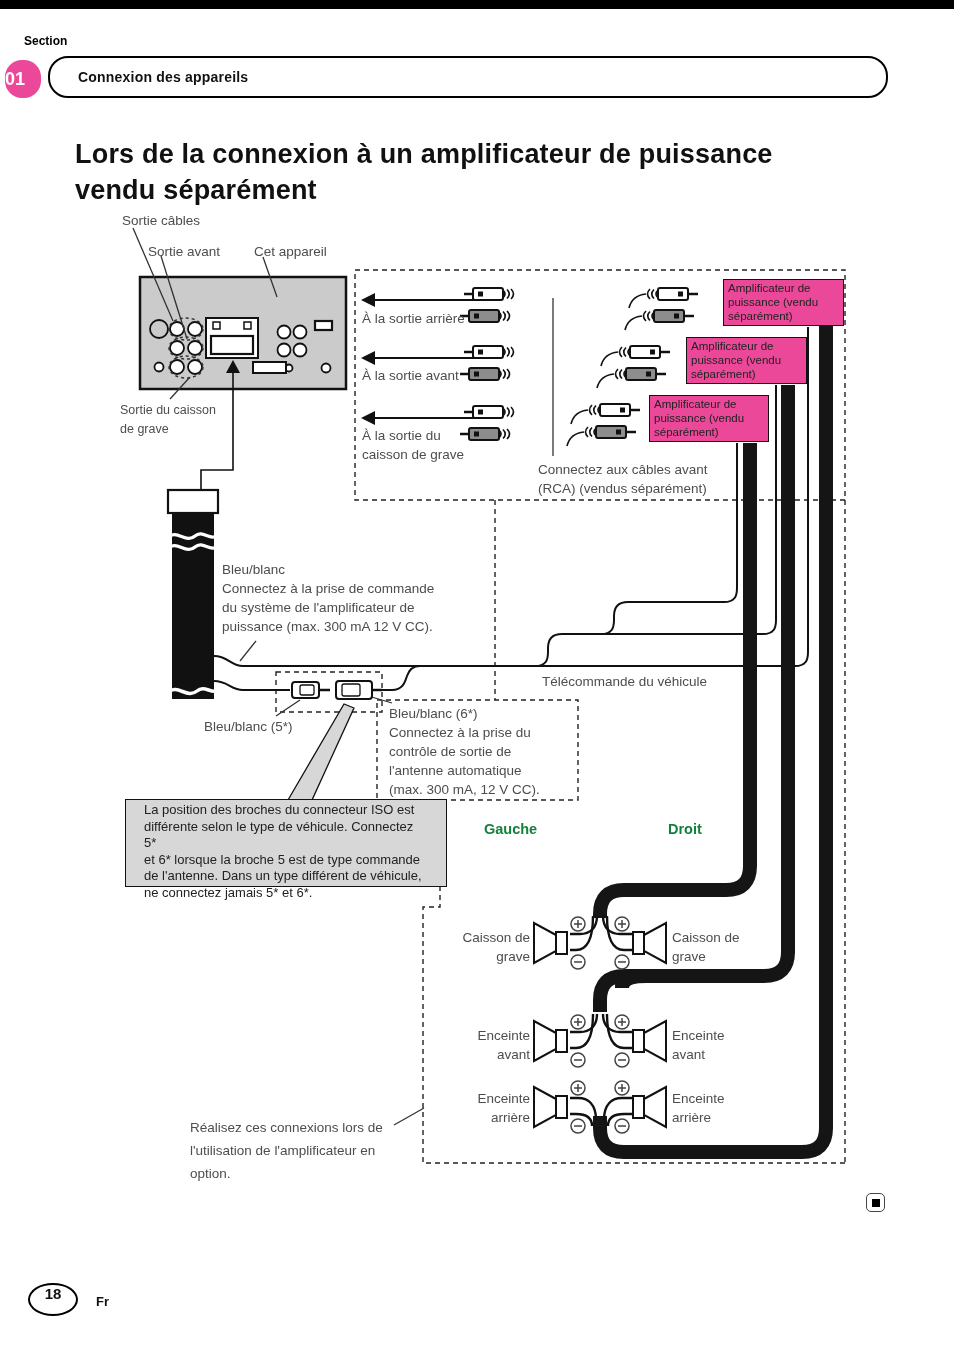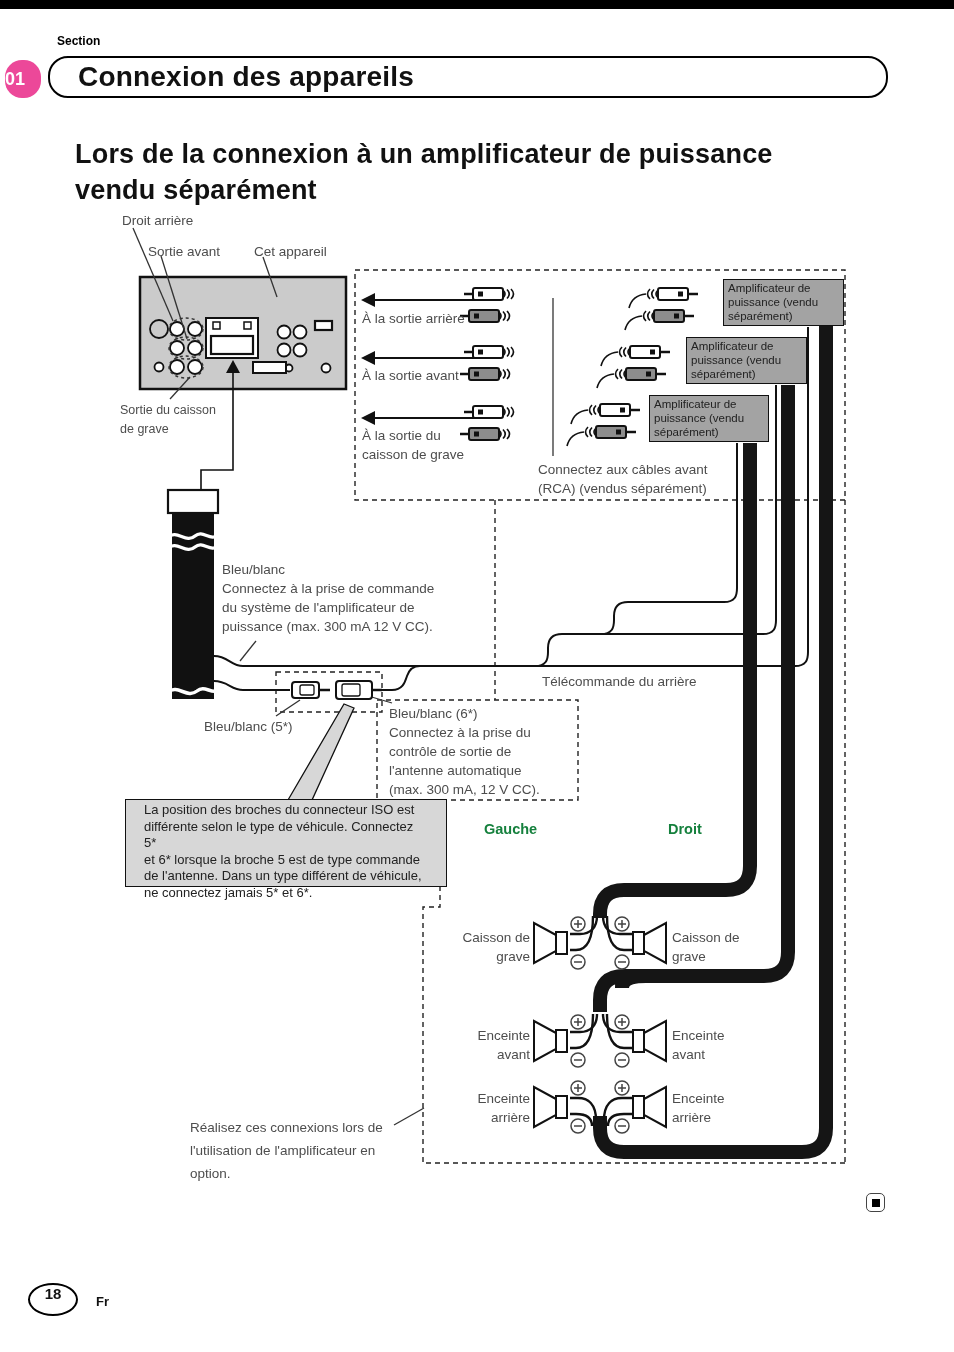--- a/index.html
+++ b/index.html
@@ -1,27 +1,27 @@
 <!DOCTYPE html>
 <html><head>
 <meta charset="utf-8">
 <style>
   html,body{margin:0;padding:0;background:#ffffff;}
   body{width:954px;height:1352px;position:relative;font-family:"Liberation Sans",sans-serif;color:#111;overflow:hidden;}
   .abs{position:absolute;}
   #topbar{left:0;top:0;width:954px;height:9px;background:#000;}
-  #section-label{left:24px;top:34px;font-size:12px;font-weight:bold;color:#000;margin-left:33px;}
+  #section-label{left:24px;top:34px;font-size:12px;font-weight:bold;color:#000;}
   #section-badge{left:5px;top:60px;width:36px;height:38px;background:#ec4899;border-radius:17px;display:flex;align-items:center;}
   #section-badge span{color:#fff;font-weight:bold;font-size:18px;}
   #title-box{left:48px;top:56px;width:836px;height:38px;border:2.5px solid #000;border-radius:20px;display:flex;align-items:center;}
-  #title-box span{margin-left:28px;font-size:28px;font-weight:bold;letter-spacing:.2px;}
+  #title-box span{margin-left:28px;font-size:14px;font-weight:bold;letter-spacing:.2px;}
   #main-heading{left:75px;top:136px;width:780px;font-size:27px;font-weight:bold;line-height:36px;letter-spacing:.2px;}
   .lbl{font-size:13.5px;color:#4d4d4d;line-height:19px;white-space:nowrap;}
   .lbl.bold{color:#15803d;font-weight:bold;font-size:14.5px;}
-  .amp-box{background:#a3a3a3;border:1.6px solid #111;font-size:11.5px;line-height:13.8px;color:#222;padding:2px 4px;box-sizing:border-box;}
+  .amp-box{background:#ec4899;border:1.6px solid #111;font-size:11.5px;line-height:13.8px;color:#222;padding:2px 4px;box-sizing:border-box;}
   #iso-note{left:125px;top:799px;width:322px;height:88px;background:#d7d7d7;border:1.6px solid #111;font-size:13px;line-height:16.6px;color:#222;padding:2px 18px;box-sizing:border-box;}
   #page-oval{left:28px;top:1283px;width:46px;height:29px;border:2.5px solid #000;border-radius:50%;display:flex;align-items:flex-start;justify-content:center;}
   #page-oval span{font-size:15px;font-weight:bold;}
   #lang-label{left:96px;top:1294px;font-size:13px;font-weight:bold;}
   #end-mark{left:866px;top:1193px;width:17px;height:17px;border:1.6px solid #444;border-radius:5px;display:flex;align-items:center;justify-content:center;background:#fff;}
   #end-mark div{width:8px;height:8px;background:#000;}
   svg{position:absolute;left:0;top:0;}
   .ra{text-align:right;}
 </style>
 </head>
@@ -257,21 +257,21 @@
 <div id="topbar" class="abs"></div>
 <div id="section-label" class="abs">Section</div>
 <div id="section-badge" class="abs">
   <span>01</span>
 </div>
 <div id="title-box" class="abs">
   <span>Connexion des appareils</span>
 </div>
 <div id="main-heading" class="abs">Lors de la connexion à un amplificateur de puissance vendu séparément</div>
 
-<div class="abs lbl" style="left:122px;top:211px">Droit arrière</div>
+<div class="abs lbl" style="left:122px;top:211px">Sortie câbles</div>
 <div class="abs lbl" style="left:148px;top:242px">Sortie avant</div>
 <div class="abs lbl" style="left:254px;top:242px">Cet appareil</div>
 <div class="abs lbl" style="left:120px;top:401px;font-size:12.5px">
   <div>Sortie du caisson</div>
   <div>de grave</div>
 </div>
 
 <div class="abs lbl" style="left:362px;top:309px">À la sortie arrière</div>
 <div class="abs lbl" style="left:362px;top:366px">À la sortie avant</div>
 <div class="abs lbl" style="left:362px;top:426px">
@@ -298,21 +298,21 @@
   <div>puissance (vendu</div>
   <div>séparément)</div>
 </div>
 
 <div class="abs lbl" style="left:222px;top:560px">
   <div>Bleu/blanc</div>
   <div>Connectez à la prise de commande</div>
   <div>du système de l'amplificateur de</div>
   <div>puissance (max. 300 mA 12 V CC).</div>
 </div>
-<div class="abs lbl" style="left:542px;top:672px">Télécommande du arrière</div>
+<div class="abs lbl" style="left:542px;top:672px">Télécommande du véhicule</div>
 <div class="abs lbl" style="left:204px;top:717px">Bleu/blanc (5*)</div>
 <div class="abs lbl" style="left:389px;top:704px">
   <div>Bleu/blanc (6*)</div>
   <div>Connectez à la prise du</div>
   <div>contrôle de sortie de</div>
   <div>l'antenne automatique</div>
   <div>(max. 300 mA, 12 V CC).</div>
 </div>
 
 <div id="iso-note" class="abs">

